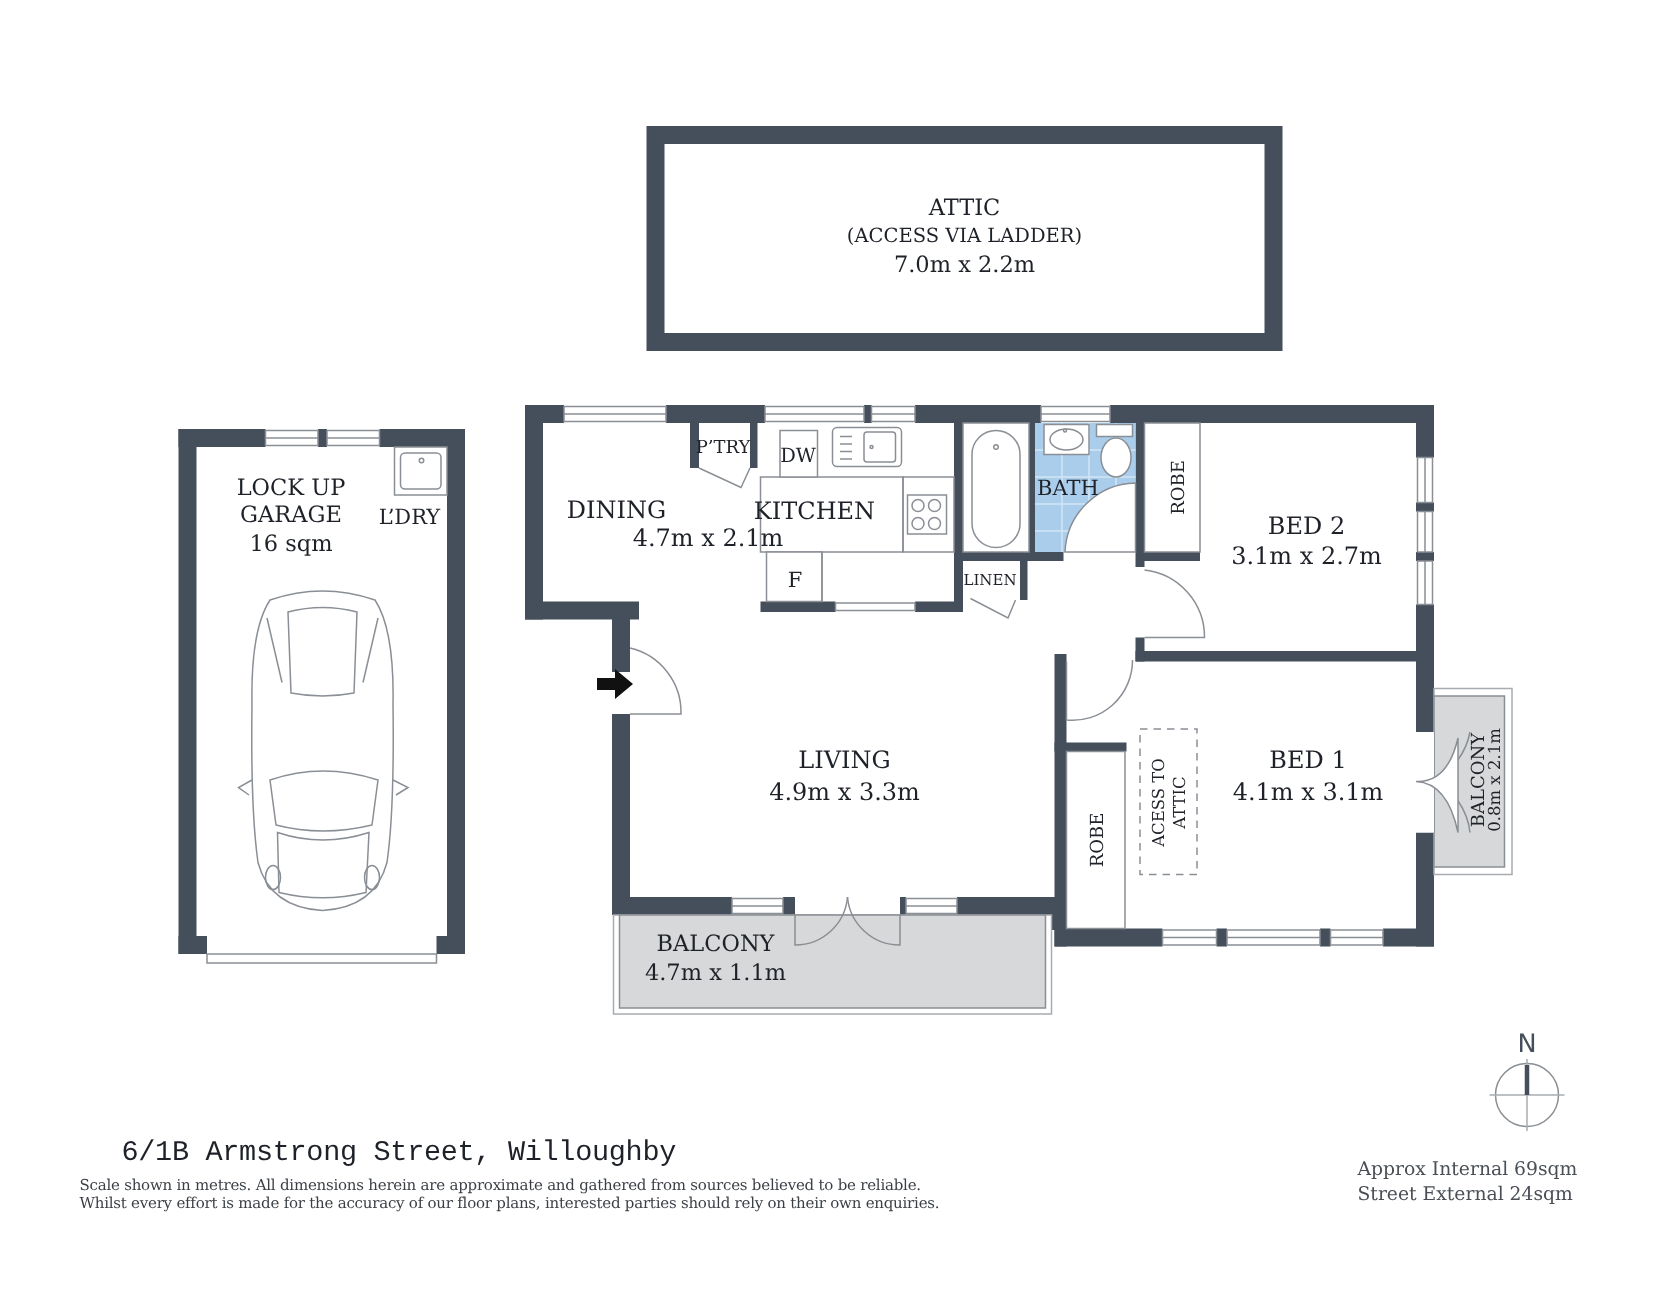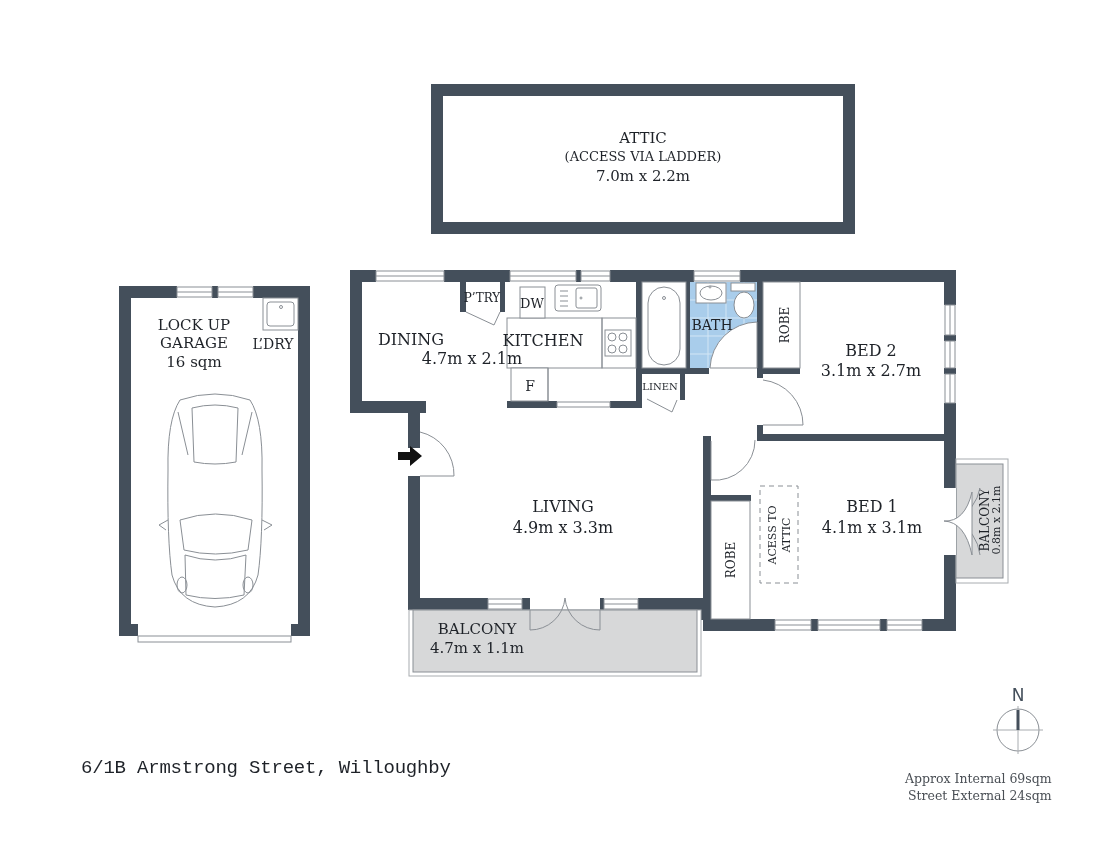--- a/index.html
+++ b/index.html
@@ -1,21 +1,21 @@
 <!DOCTYPE html>
 <html><head>
 <meta charset="utf-8">
 <style>
   html, body { margin:0; padding:0; background:#ffffff; }
   body { width:1120px; height:861px; position:relative; overflow:hidden; font-family:"DejaVu Serif", serif; color:#1e2228; }
   svg.plan { position:absolute; left:0; top:0; }
   .lbl { font-family:"DejaVu Serif", serif; fill:#1e2228; }
   .footer-title { position:absolute; left:53px; top:757px; font-size:19px; color:#1e2228; font-family:Liberation Mono, monospace; letter-spacing:-0.2px;margin-left:28px; }
   .footer-note { position:absolute; left:53px; top:785px; font-size:10px; color:#3a3f45; line-height:12px; font-family:"DejaVu Serif", serif; letter-spacing:-0.15px; }
-  .areas { position:absolute; left:905px; top:770px; font-size:12.5px; color:#4a4f55; line-height:17px; font-family:"DejaVu Serif", serif; text-align:right; }
+  .areas { position:absolute; left:905px; top:770px; font-size:12.5px; color:#4a4f55; line-height:17px; font-family:"DejaVu Serif", serif; text-align:left; }
 </style>
 </head>
 <body>
 
 <svg class="plan" width="1120" height="861" viewBox="0 0 1120 861">
 
   <g>
     <rect x="437" y="90" width="412" height="138" fill="#fff" stroke="#444f5b" stroke-width="12"></rect>
     <text class="lbl" x="643" y="143" font-size="15" text-anchor="middle">ATTIC</text>
     <text class="lbl" x="643" y="161" font-size="13" text-anchor="middle">(ACCESS VIA LADDER)</text>
@@ -271,17 +271,19 @@
     <text x="1018" y="701" font-size="17" text-anchor="middle" font-family="DejaVu Sans, sans-serif" fill="#444f5b">N</text>
     <circle cx="1018" cy="730" r="21" fill="none" stroke="#8a8f95" stroke-width="1"></circle>
     <line x1="993" y1="730" x2="1043" y2="730" stroke="#a8acb0" stroke-width="1"></line>
     <line x1="1018" y1="706" x2="1018" y2="754" stroke="#a8acb0" stroke-width="1"></line>
     <line x1="1018" y1="710" x2="1018" y2="730" stroke="#444f5b" stroke-width="3"></line>
   </g>
 </svg>
 
 <div class="footer-title">6/1B Armstrong Street, Willoughby</div>
 <div class="footer-note">
+  <div>Scale shown in metres. All dimensions herein are approximate and gathered from sources believed to be reliable.</div>
+  <div>Whilst every effort is made for the accuracy of our floor plans, interested parties should rely on their own enquiries.</div>
 </div>
 <div class="areas">
   <div>Approx Internal 69sqm</div>
   <div>Street External 24sqm</div>
 </div>
 
 </body></html>

